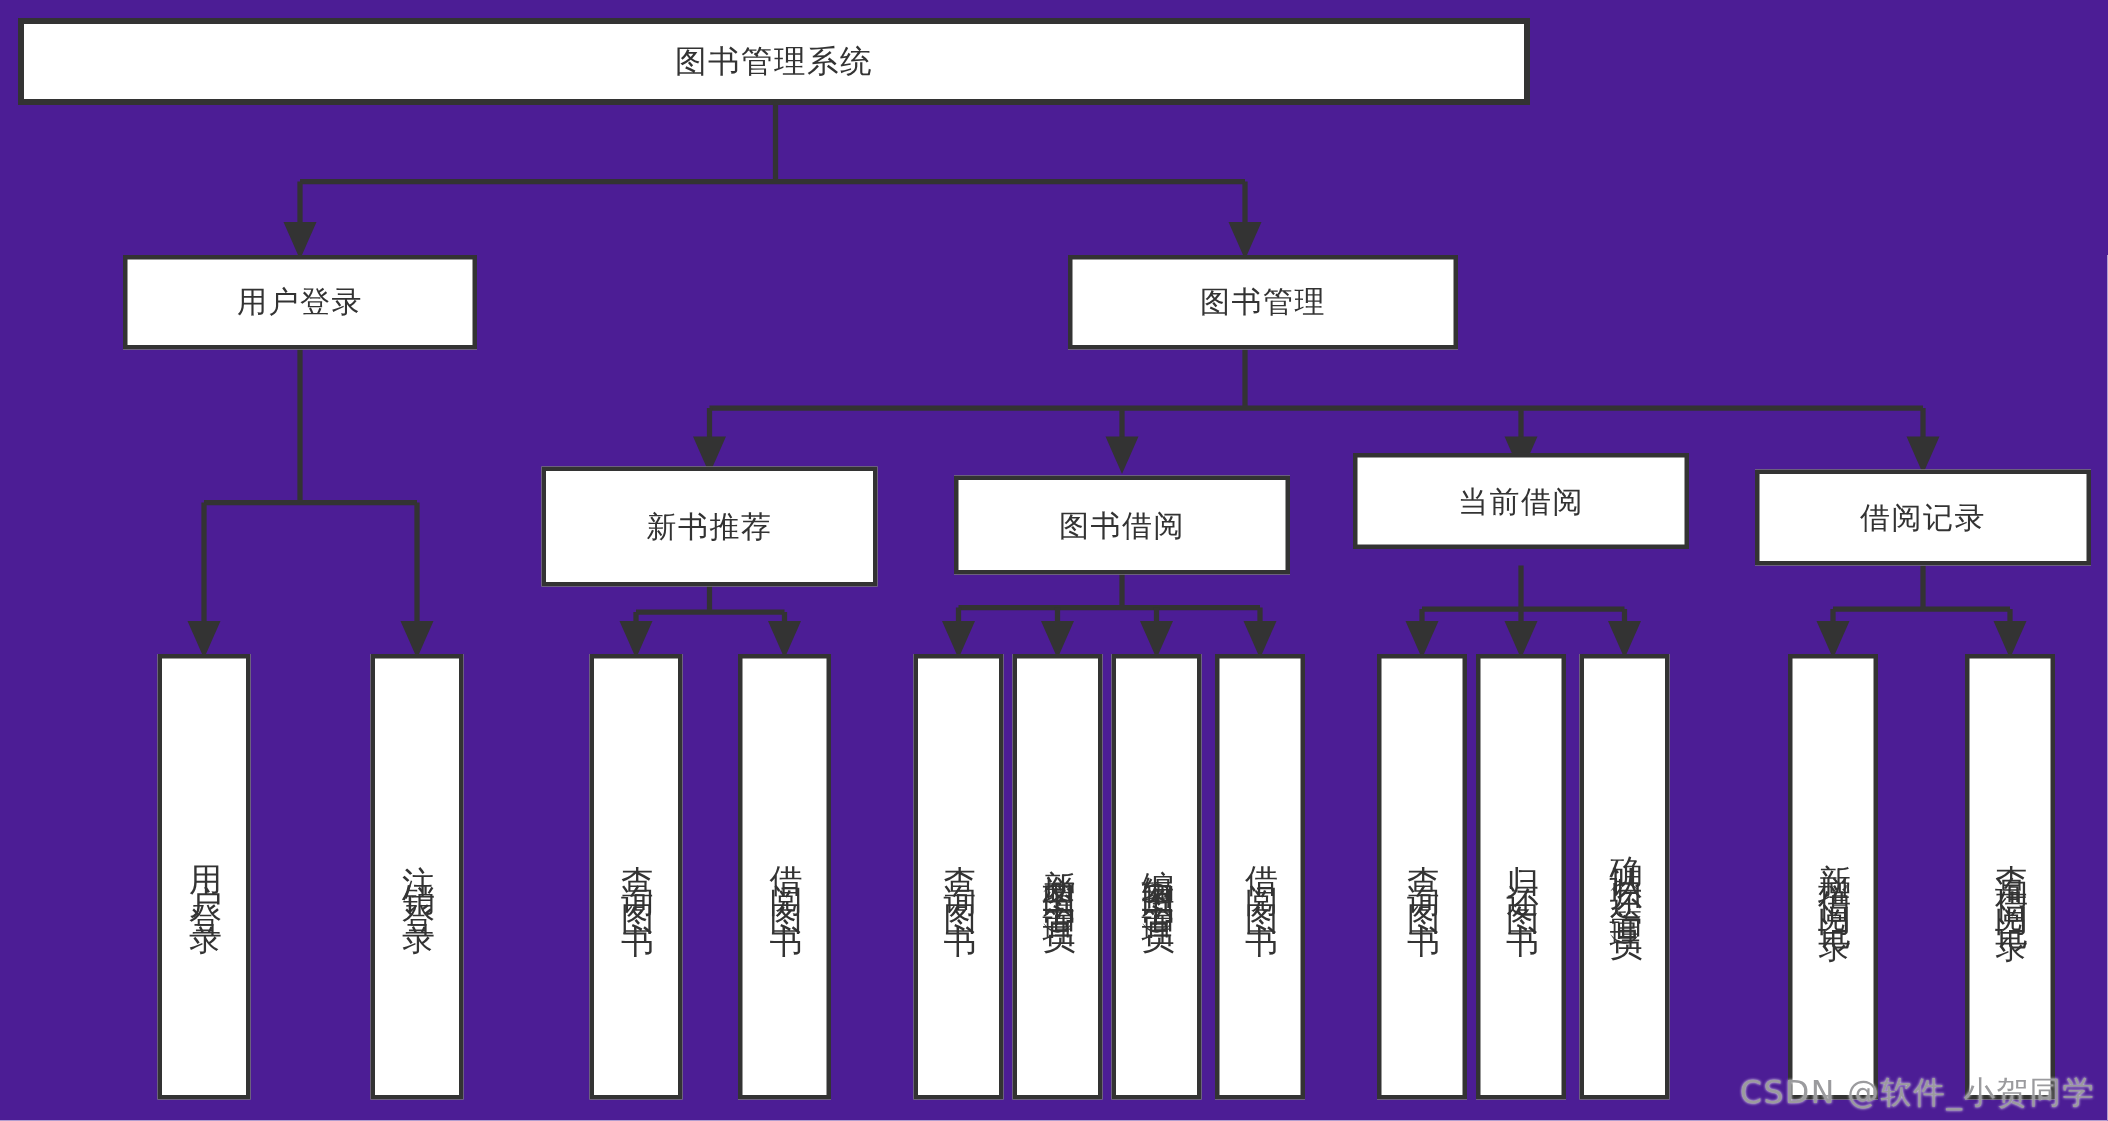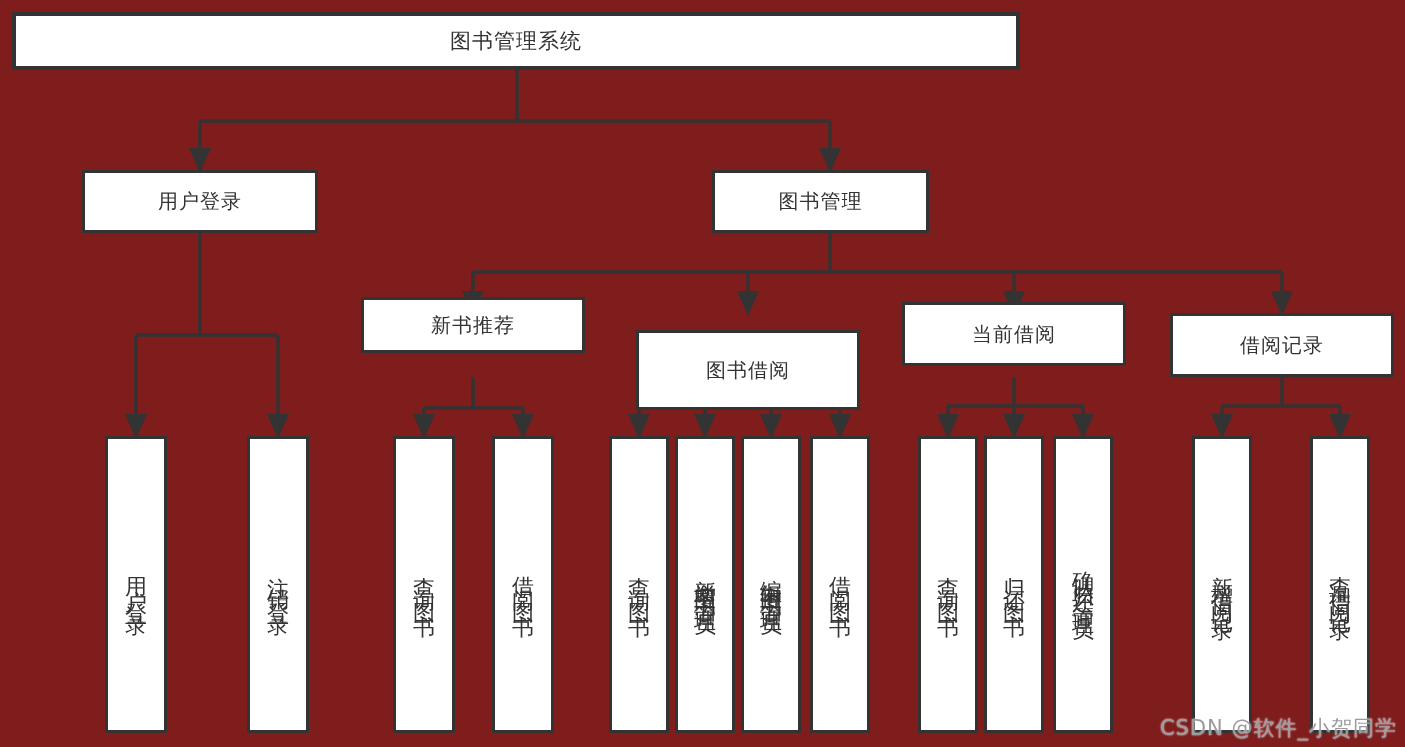--- a/index.html
+++ b/index.html
@@ -5,21 +5,21 @@
   html, body {
     margin: 0;
     padding: 0;
     background: #ffffff;
     font-family: "DejaVu Sans", "Liberation Sans", sans-serif;
   }
   .canvas {
     position: relative;
     width: 1405px;
     height: 747px;
-    background: #7f1d1d;
+    background: #4c1d95;
     overflow: hidden;
   }
   .wires {
     position: absolute;
     left: 0; top: 0;
     width: 1405px; height: 747px;
     pointer-events: none;
   }
   .node {
     position: absolute;
@@ -111,28 +111,28 @@
     </g>
   </svg>
 
   <div class="node hnode root" style="left:12px; top:12px; width:1008px; height:58px;">
     <span>图书管理系统</span>
   </div>
 
   <div class="node hnode" style="left:82px; top:170px; width:236px; height:63px;">
     <span>用户登录</span>
   </div>
-  <div class="node hnode" style="left:712px; top:170px; width:217px; height:63px;text-align:right;">
+  <div class="node hnode" style="left:712px; top:170px; width:260px; height:63px;text-align:right;">
     <span>图书管理</span>
   </div>
 
-  <div class="node hnode" style="left:361px; top:297px; width:224px; height:56px;">
+  <div class="node hnode" style="left:361px; top:311px; width:224px; height:80px;">
     <span>新书推荐</span>
   </div>
-  <div class="node hnode" style="left:636px; top:330px; width:224px; height:80px;">
+  <div class="node hnode" style="left:636px; top:317px; width:224px; height:66px;">
     <span>图书借阅</span>
   </div>
   <div class="node hnode" style="left:902px; top:302px; width:224px; height:64px;">
     <span>当前借阅</span>
   </div>
   <div class="node hnode" style="left:1170px; top:313px; width:224px; height:64px;">
     <span>借阅记录</span>
   </div>
 
   <div class="node leaf" style="left:105px; top:436px; width:62px; height:297px;">

